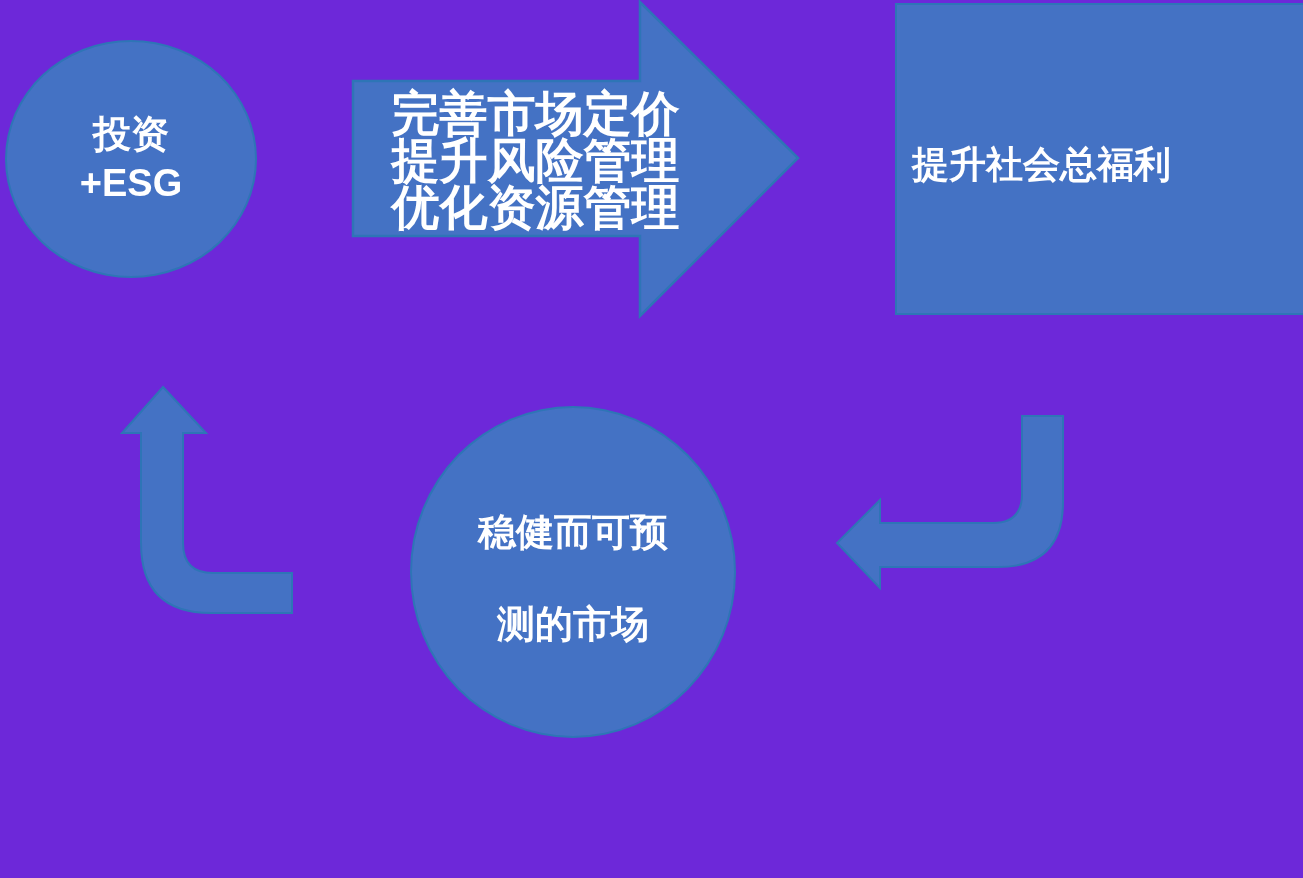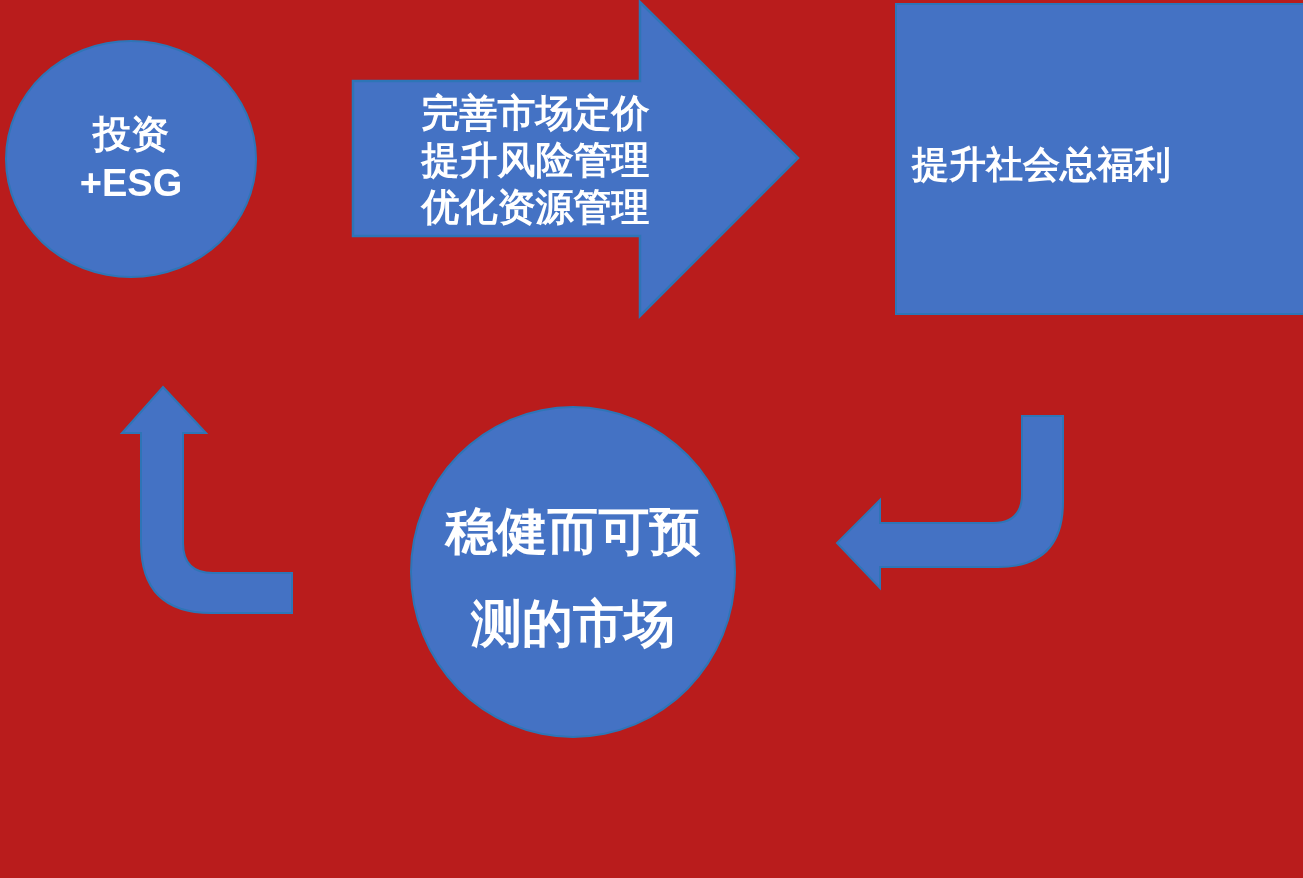--- a/index.html
+++ b/index.html
@@ -1,20 +1,20 @@
 <!DOCTYPE html>
 <html><head>
 <meta charset="utf-8">
 <style>
   html, body { margin: 0; padding: 0; background: #000; }
   .canvas {
     position: relative;
     width: 1303px;
     height: 878px;
-    background: #b91c1c;
+    background: #6d28d9;
     overflow: hidden;
     font-family: "Liberation Sans", sans-serif;
     font-weight: bold;
     color: #ffffff;
   }
   .layer-svg {
     position: absolute;
     left: 0; top: 0;
     width: 1303px; height: 878px;
   }
@@ -40,30 +40,30 @@
     width: 435px; height: 312px;
     align-items: flex-start;
     text-align: left;
     padding-left: 15px;
     padding-top: 12px;
     font-size: 37px; line-height: 66px;
   }
   .node-market {
     left: 410px; top: 406px;
     width: 326px; height: 332px;
-    font-size: 51px; line-height: 64px;
+    font-size: 38px; line-height: 64px;
     padding-top: 12px;
     gap: 28px;
   }
   .arrow-text {
     position: absolute;
     left: 358px; top: 90px;
     width: 355px;
     text-align: center;
-    font-size: 38px; line-height: 47px;
+    font-size: 48px; line-height: 47px;
   }
   .line { white-space: nowrap; }
 </style>
 </head>
 <body>
 
 <div class="canvas">
 
   <svg class="layer-svg" viewBox="0 0 1303 878">
 

